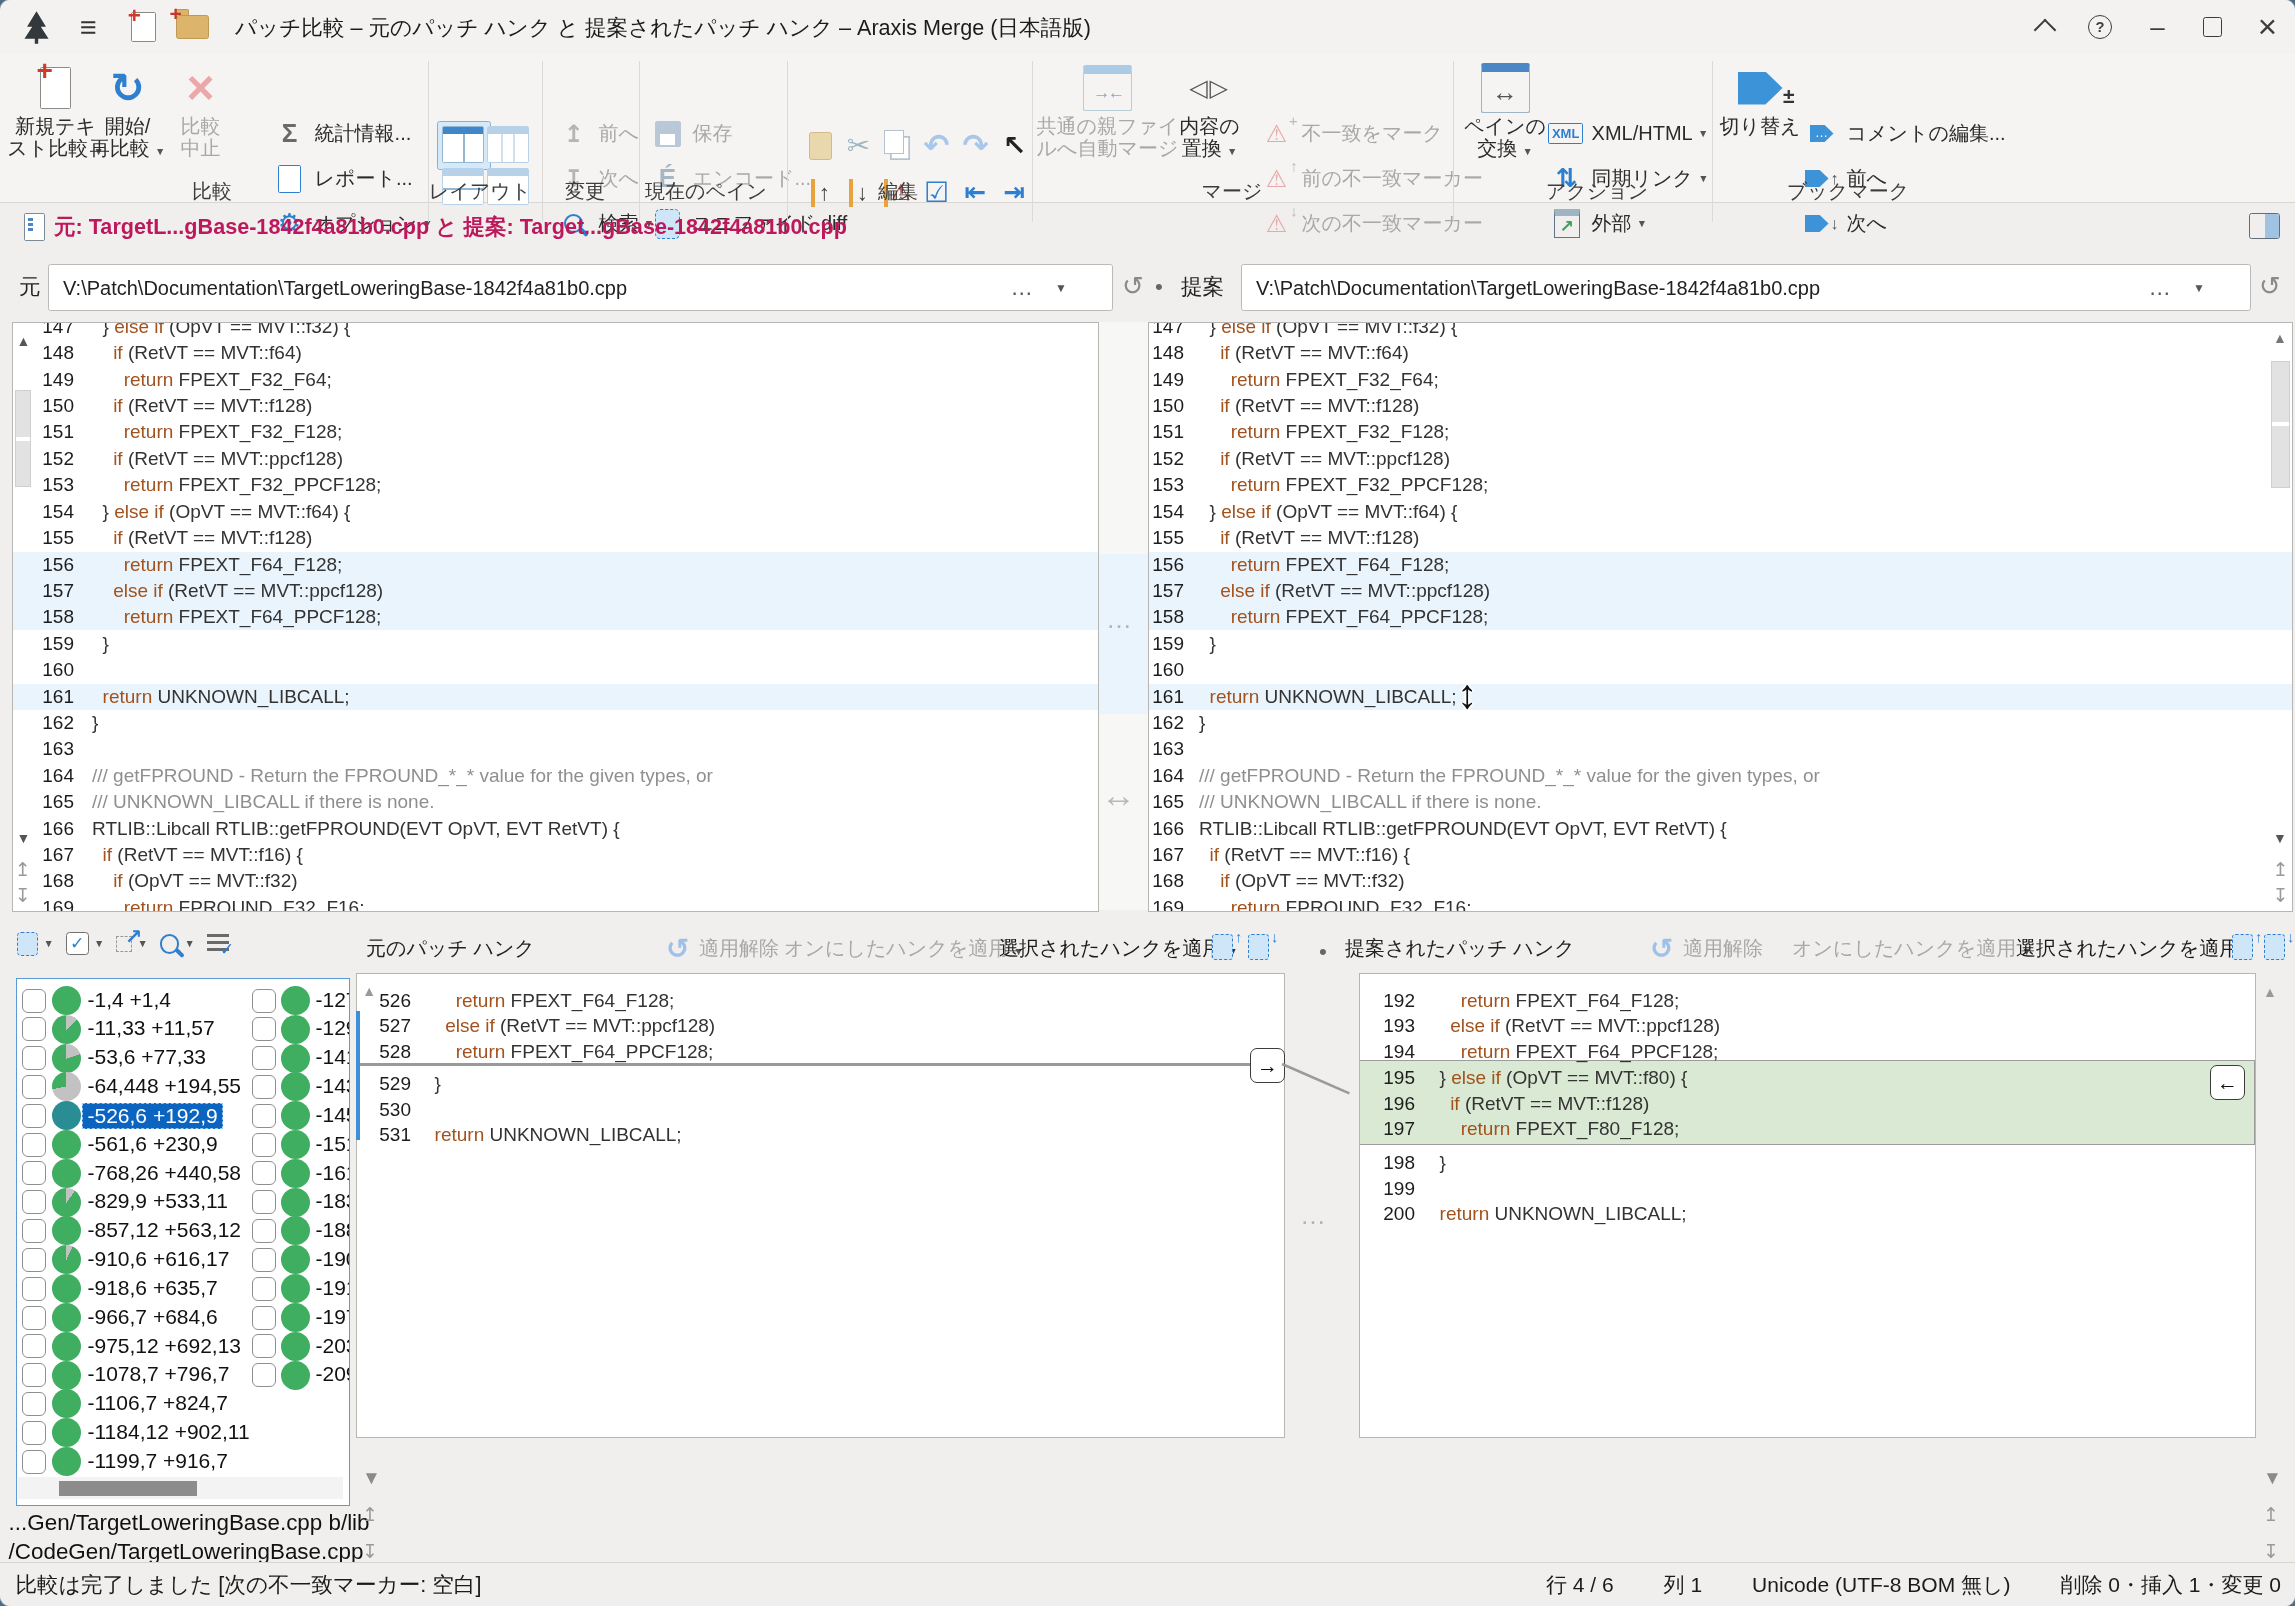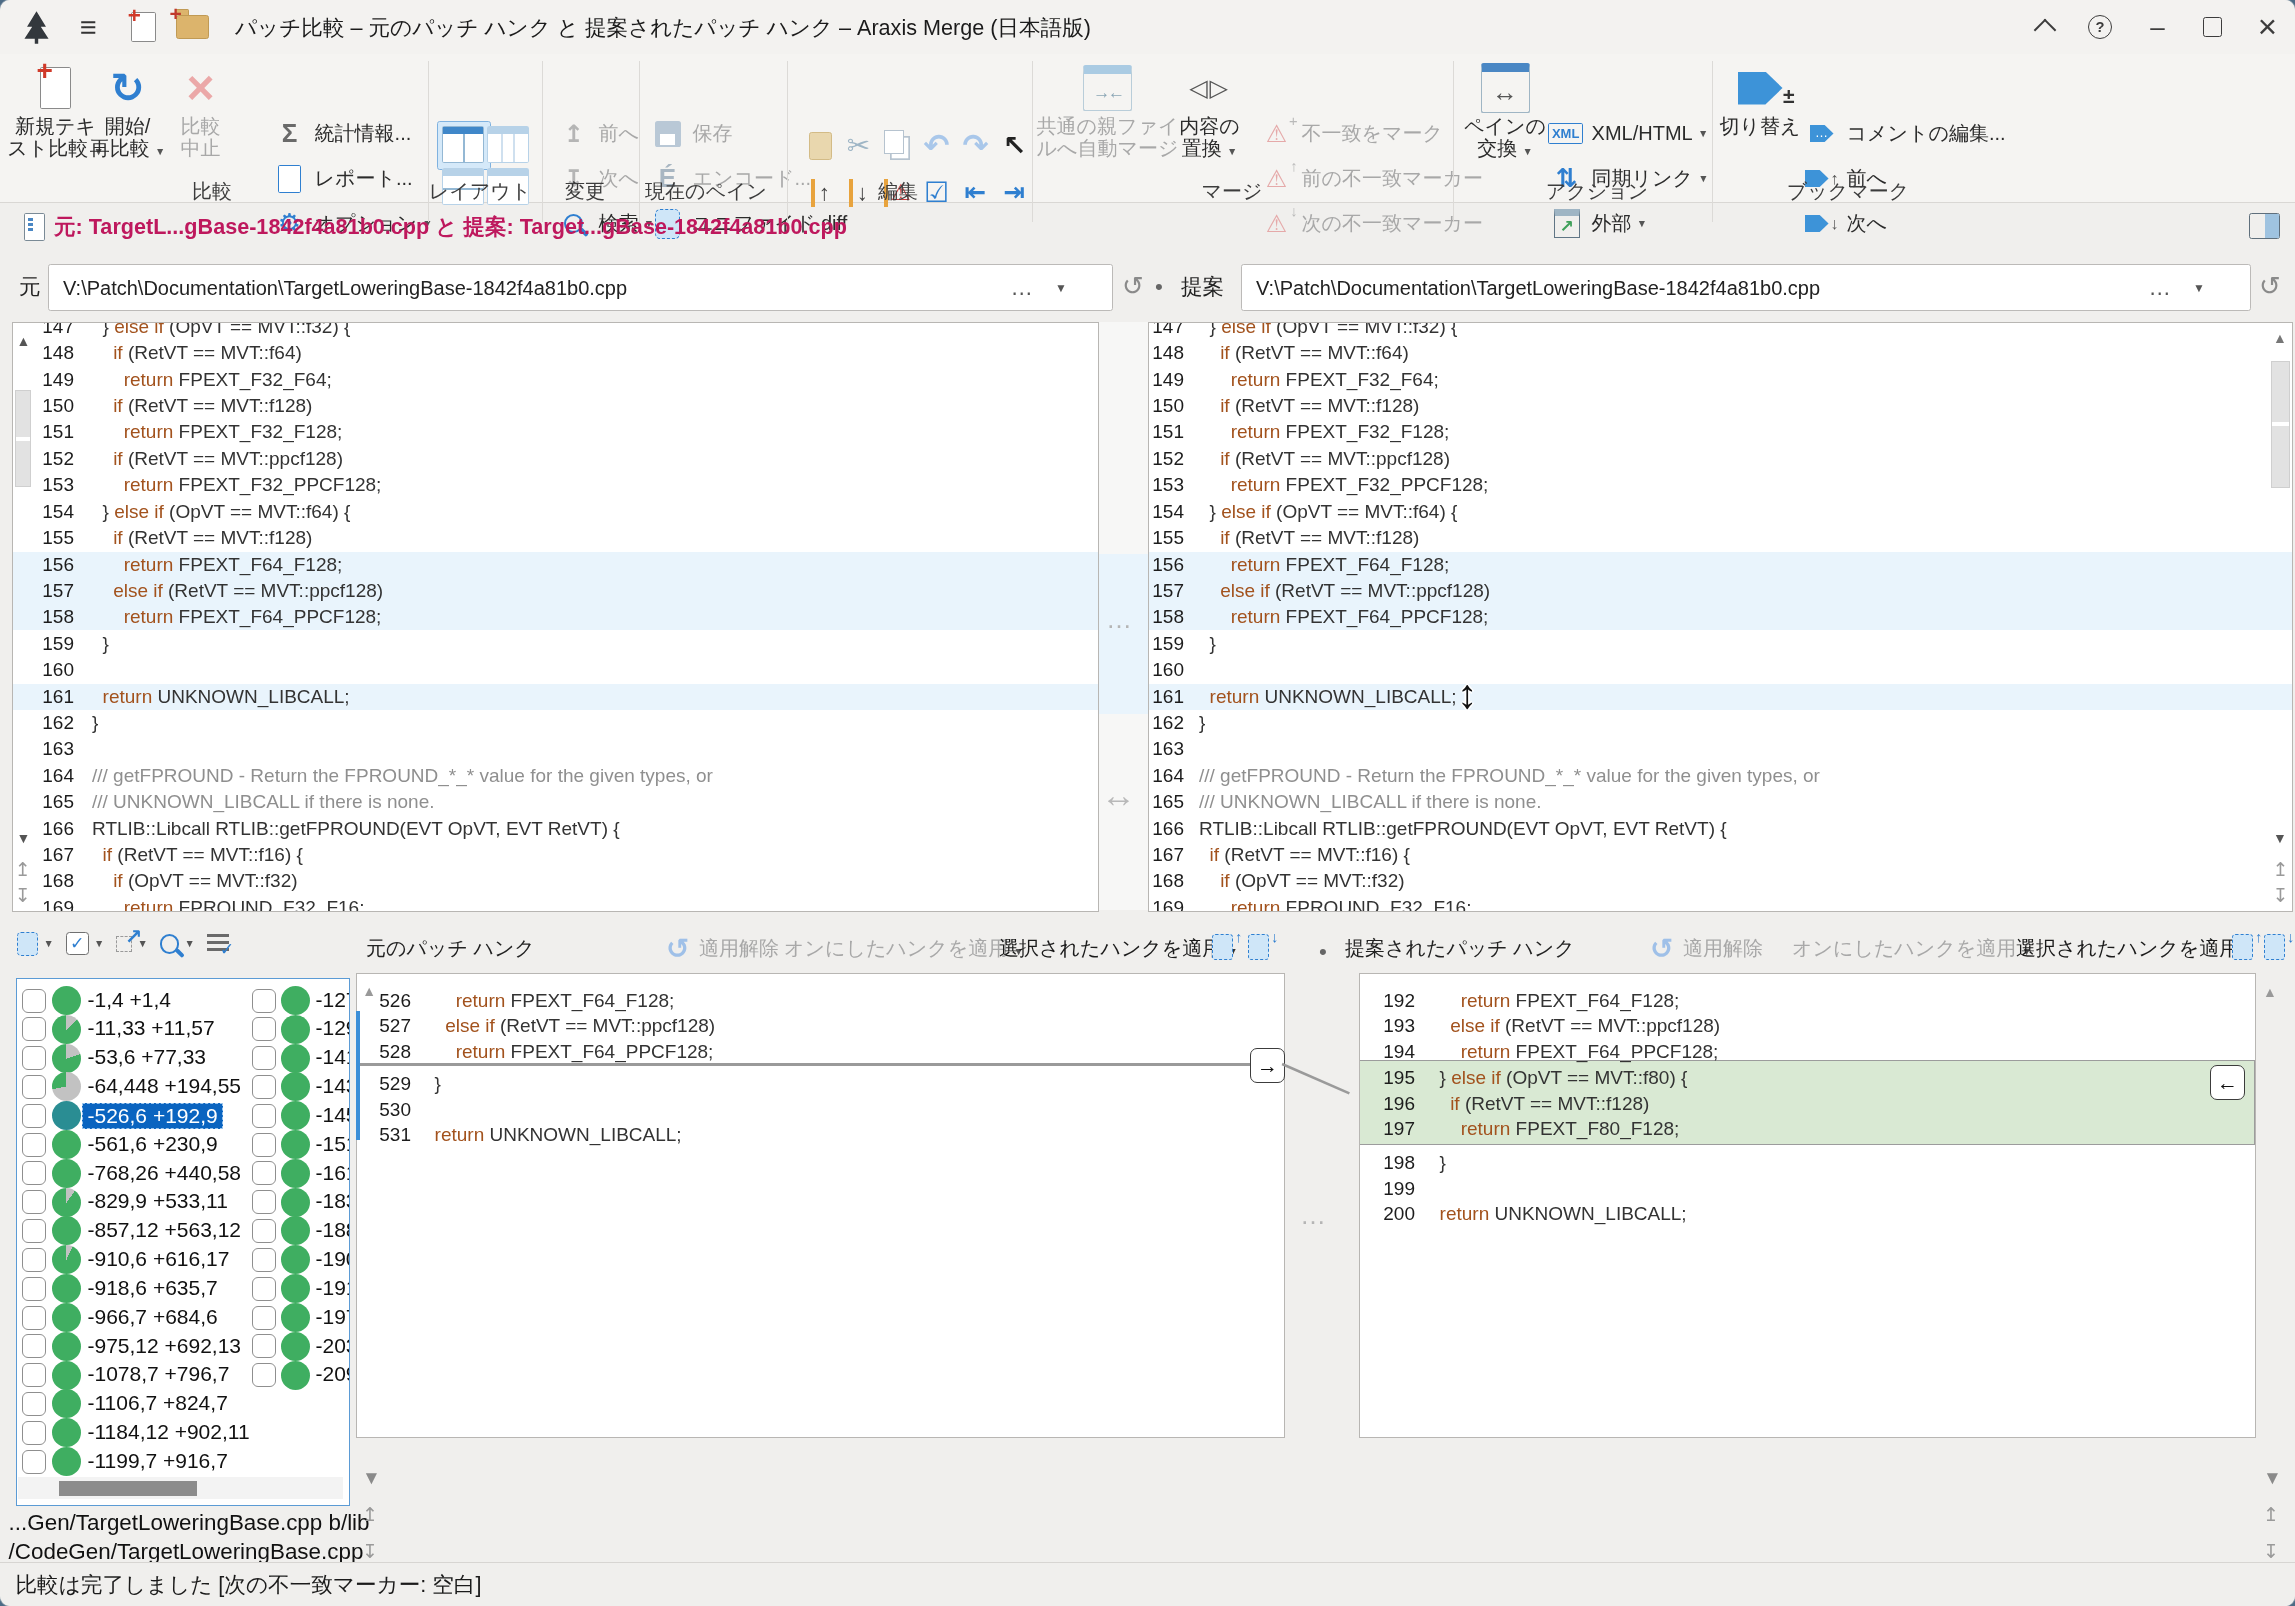--- a/index.html
+++ b/index.html
@@ -715,20 +715,26 @@
         <div class="crow" style="top: 227px; height: 25.5px; line-height: 25.5px; z-index: 2;"><span class="ln" style="width: 55px;">200</span><span class="ct" style="left: 69px;">  <span class="kw">return</span> UNKNOWN_LIBCALL;</span></div>
         <div style="position: absolute; left: -11.2px; top: 86px; width: 904px; height: 83px; background: rgb(217, 233, 211); border: 1.7px solid rgb(156, 156, 156); z-index: 1;"></div>
         <div class="jumpbtn" style="left: 850px; top: 91px;">←</div>
       </div>
     </div>
 
   <div id="footerpaths"><span>...Gen/TargetLoweringBase.cpp b/lib</span><br><span>/CodeGen/TargetLoweringBase.cpp</span></div>
 
   <div id="statusbar">
     <span id="status-left">比較は完了しました [次の不一致マーカー: 空白]</span>
+    <span id="status-right">
+        <span>行 4 / 6</span>
+        <span>列 1</span>
+        <span>Unicode (UTF-8 BOM 無し)</span>
+        <span>削除 0・挿入 1・変更 0</span>
+      </span>
   </div>
 
   <svg id="overlay" width="2295" height="1607" viewBox="0 0 2660 1862">
     <line x1="1486" y1="1233" x2="1564" y2="1267" stroke="#9a9a9a" stroke-width="3"></line>
   </svg>
   <div id="cursor">↕</div>
 <div class="bluestrip" style="left: 356px; top: 1011px; height: 129px;"></div>
     <div class="jumpbtn" style="left: 1250px; top: 1048px;">→</div>
     <span class="gmark gray" style="position: absolute; left: 362px; top: 1467px; color: rgb(138, 138, 138);">▼</span>
     <span class="gmark gray" style="position: absolute; left: 362px; top: 1503px;">↥</span>

